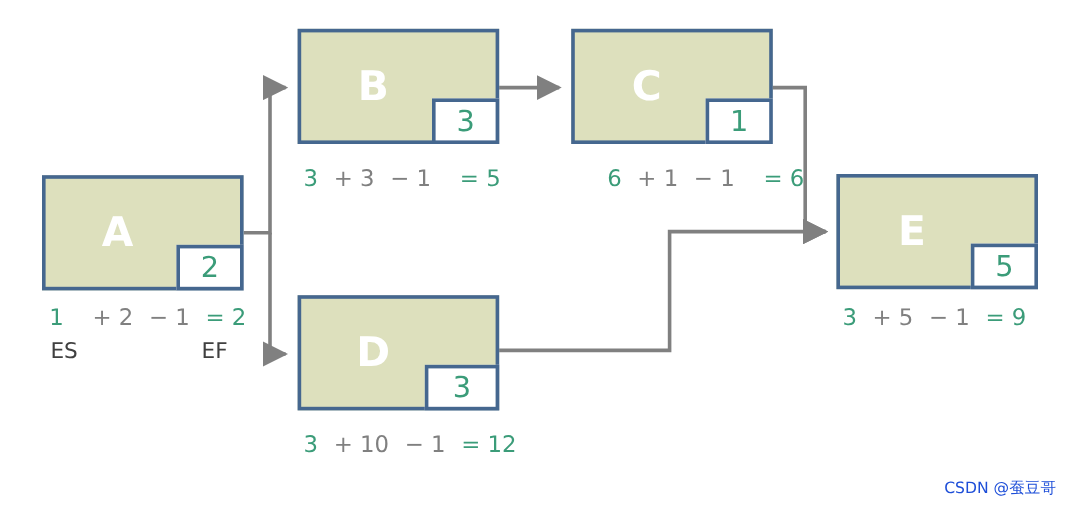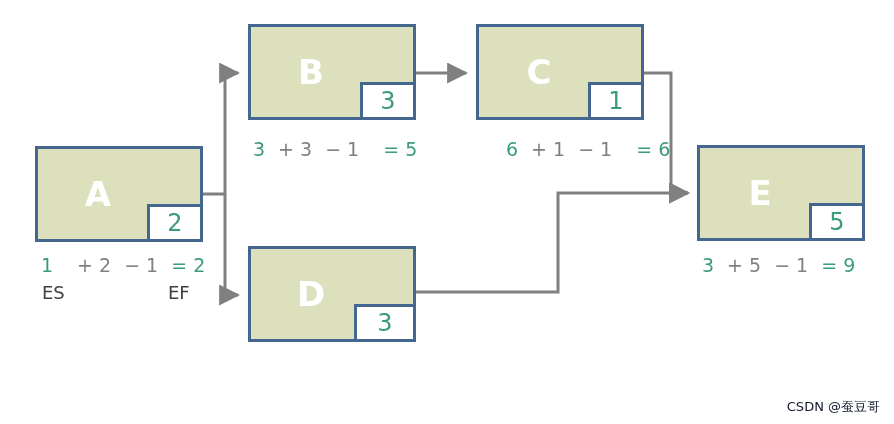--- a/index.html
+++ b/index.html
@@ -84,21 +84,21 @@
     white-space: nowrap;
     font-size: 18px;
     color: #404040;
     line-height: 1.05;
   }
   .watermark {
     position: absolute;
     right: 14px;
     bottom: 8px;
     font-size: 13px;
-    color: #0f172a;
+    color: #1d4ed8;
     white-space: nowrap;
   }
 </style>
 </head>
 <body>
 
 <div id="canvas">
 
   <svg class="wires" viewBox="0 0 894 424" xmlns="http://www.w3.org/2000/svg">
     <defs>
@@ -150,20 +150,23 @@
 
   <div class="calc" style="left:506px; top:140px;">
     <span>6</span><span class="gap-s"></span><span class="op">+ 1</span><span class="gap-s"></span><span class="op">− 1</span><span class="gap-m"></span><span>= 6</span>
   </div>
 
   <div class="node" style="left:248px; top:246px; width:168px; height:96px;">
     <div class="node-letter shift">D</div>
     <div class="duration wide">3</div>
   </div>
 
+  <div class="calc" style="left:253px; top:362px;">
+    <span>3</span><span class="gap-s"></span><span class="op">+ 10</span><span class="gap-s"></span><span class="op">− 1</span><span class="gap-s"></span><span>= 12</span>
+  </div>
 
   <div class="node" style="left:697px; top:145px; width:168px; height:96px;">
     <div class="node-letter shift">E</div>
     <div class="duration">5</div>
   </div>
 
   <div class="calc" style="left:702px; top:256px;">
     <span>3</span><span class="gap-s"></span><span class="op">+ 5</span><span class="gap-s"></span><span class="op">− 1</span><span class="gap-s"></span><span>= 9</span>
   </div>
 

